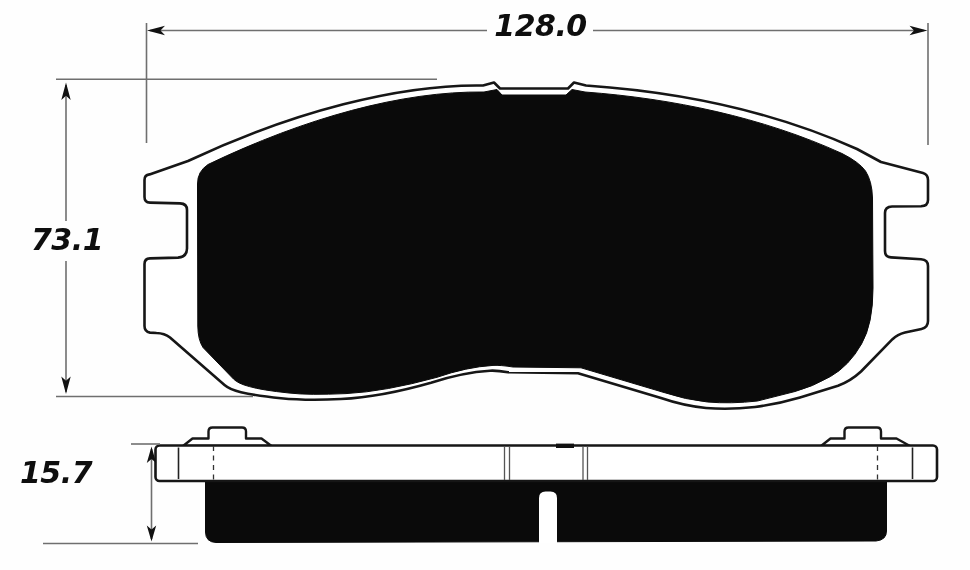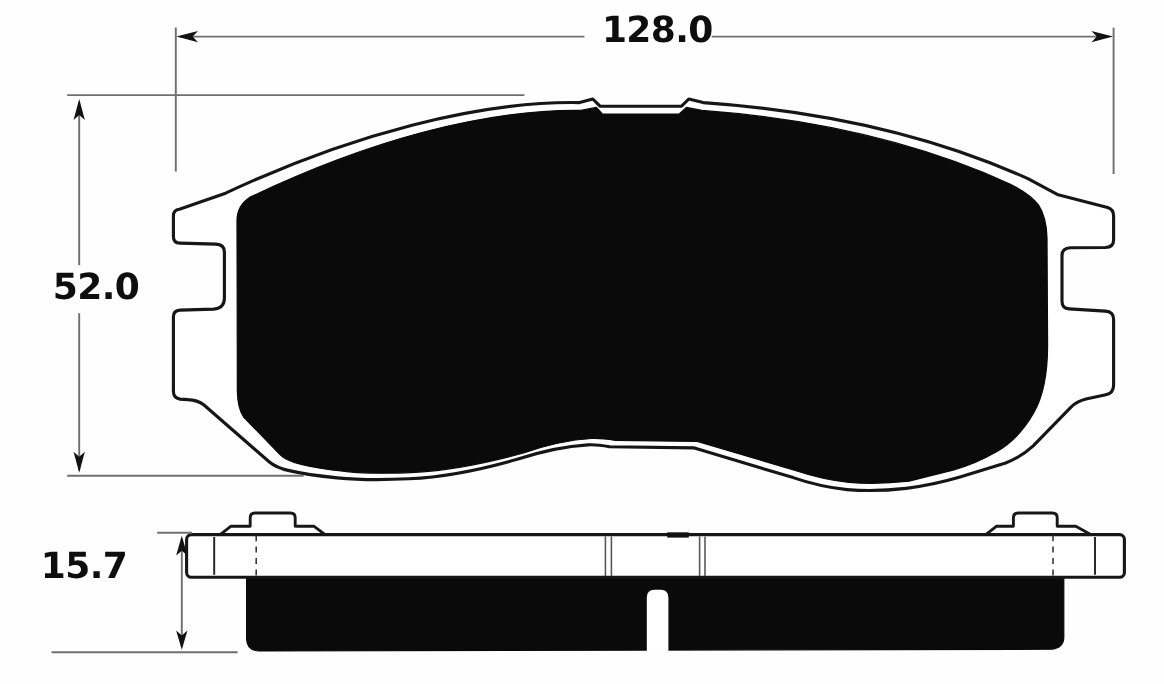--- a/index.html
+++ b/index.html
@@ -6,23 +6,24 @@
   #stage{
     position:relative;
     width:970px;height:570px;
     background:#fefefe;
     overflow:hidden;
     font-family:"DejaVu Sans", sans-serif;
   }
   #stage svg{position:absolute;left:0;top:0;}
   .dim-label{
     position:absolute;
-    text-align:right;
+    text-align:center;
     font-family:"DejaVu Sans", sans-serif;
     font-weight:bold;
+    font-style:italic;
     font-size:30px;
     letter-spacing:-0.5px;
     color:#0e0e0e;
     white-space:nowrap;
     line-height:1;
     pointer-events:none;
   }
   .outline{fill:#ffffff;stroke:#161616;stroke-width:2.6;stroke-linejoin:round;}
   .friction{fill:#0a0a0a;stroke:#0a0a0a;stroke-width:1;stroke-linejoin:round;}
   .clip{fill:#ffffff;stroke:#181818;stroke-width:2.4;stroke-linejoin:round;}
@@ -178,16 +179,16 @@
       <line class="dimline" x1="131" y1="444" x2="160" y2="444"></line>
       <line class="dimline" x1="43" y1="543.5" x2="198" y2="543.5"></line>
       <line class="dimline" x1="151.5" y1="449" x2="151.5" y2="539"></line>
       <polygon class="arrow" points="151.5,446.5 146.8,463 151.5,459 156.2,463"></polygon>
       <polygon class="arrow" points="151.5,541.5 146.8,525.5 151.5,529.5 156.2,525.5"></polygon>
     </g>
   </svg>
 
   <div class="dim-label" style="left:487px;top:11px;width:107px;">128.0</div>
 
-  <div class="dim-label" style="left:18px;top:225px;width:98px;">52.0</div>
+  <div class="dim-label" style="left:18px;top:225px;width:98px;">73.1</div>
 
   <div class="dim-label" style="left:6px;top:458px;width:100px;">15.7</div>
 </div>
 
 </body></html>

